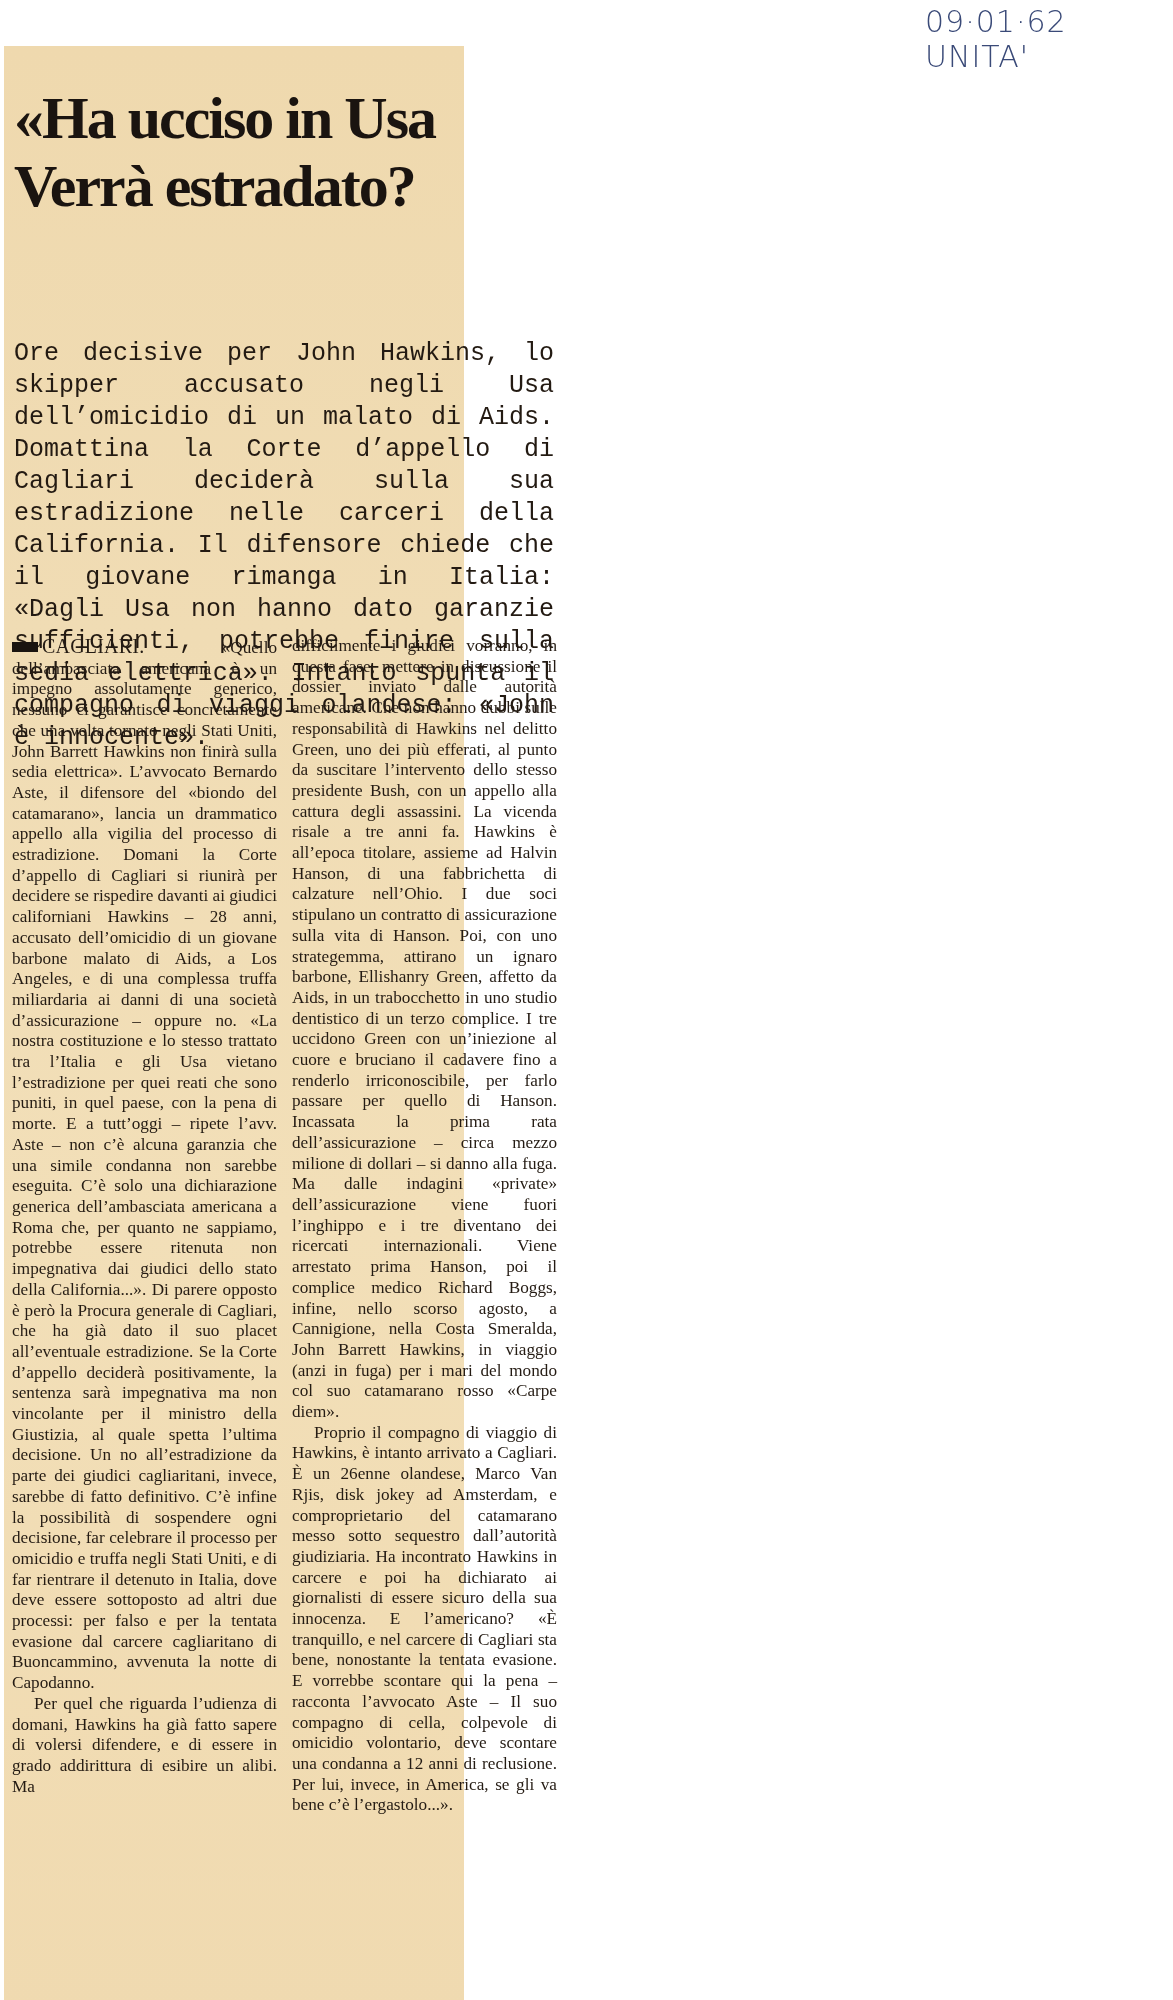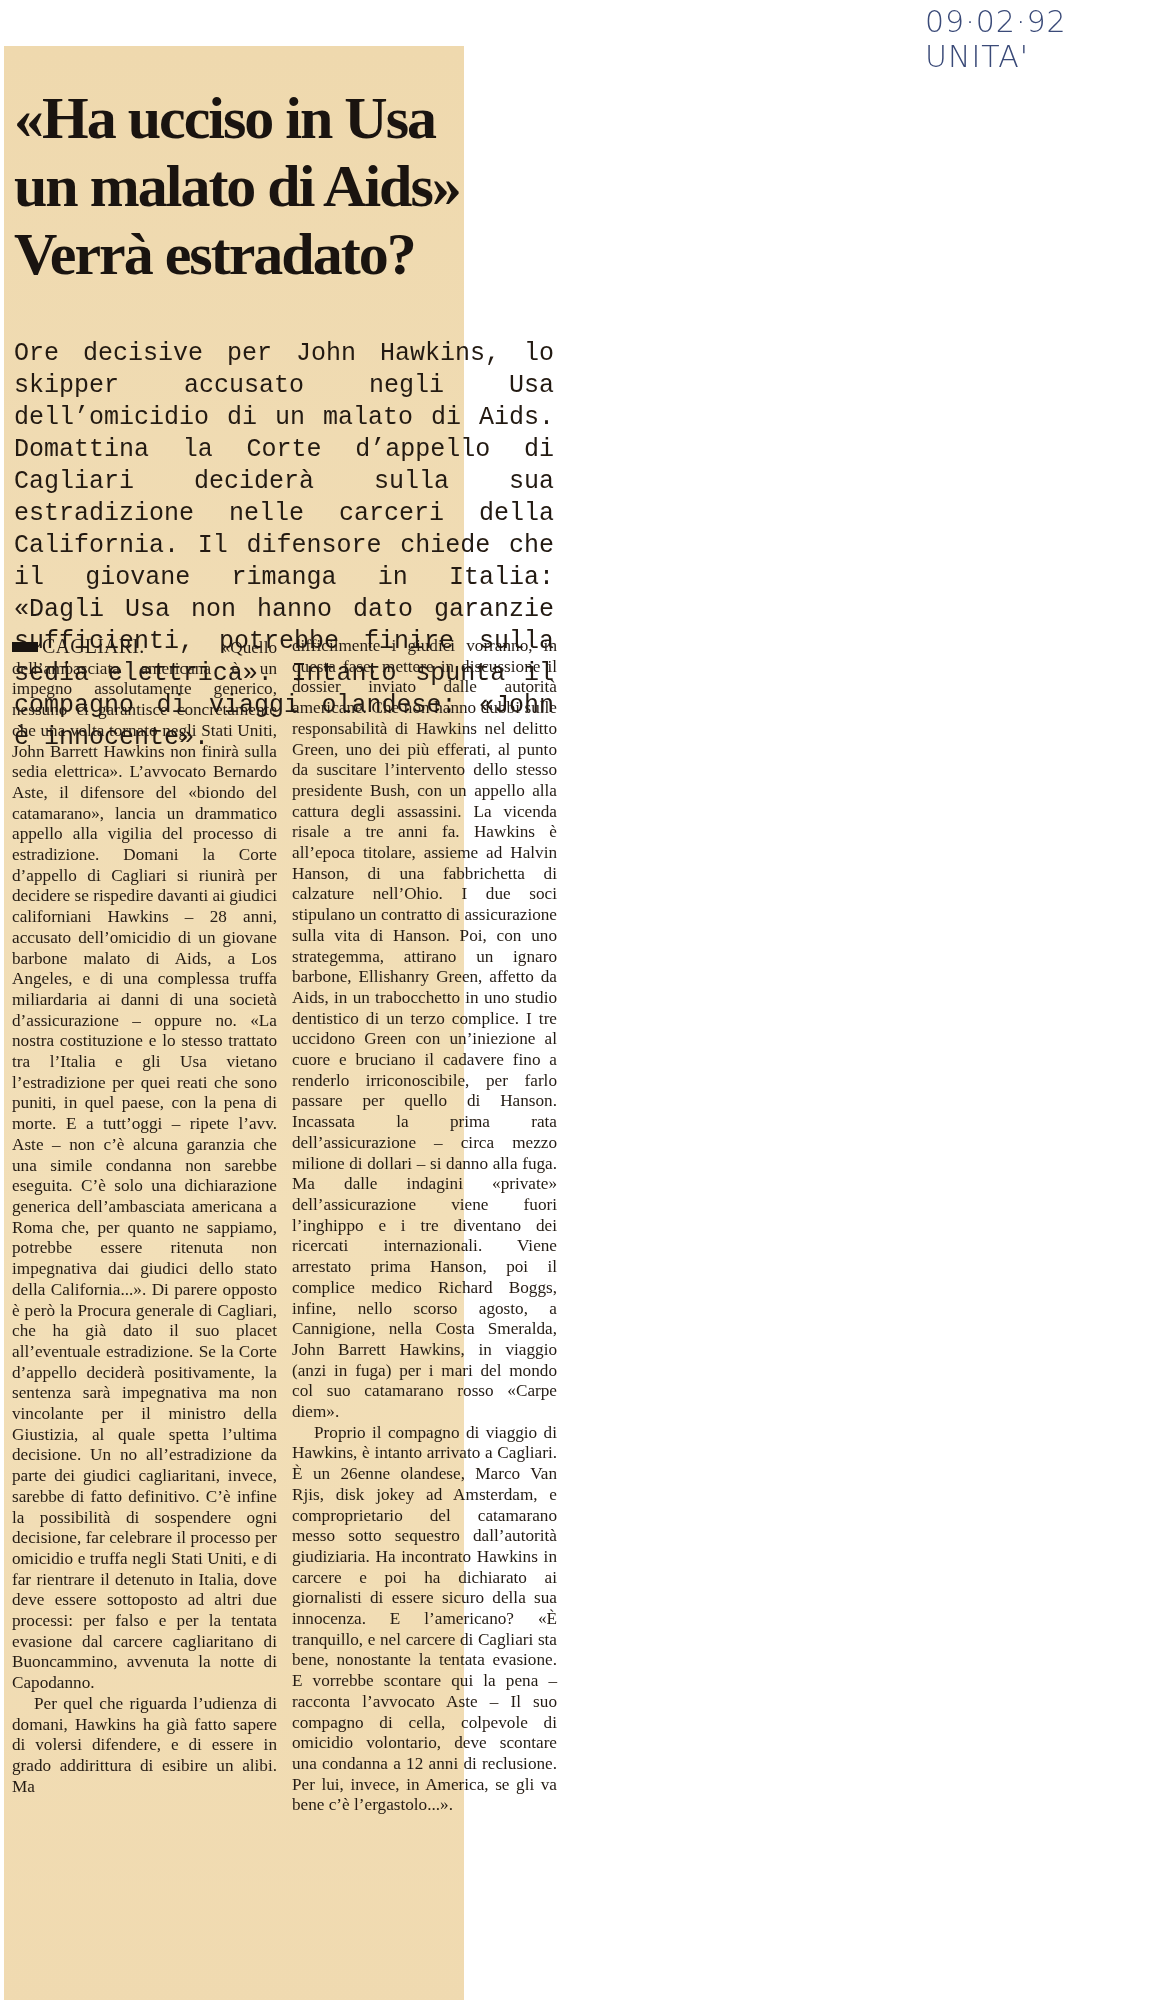--- a/index.html
+++ b/index.html
@@ -110,27 +110,26 @@
     vertical-align: 1px;
   }
   .dateline {
     font-size: 20px;
     letter-spacing: 0.2px;
   }
 </style>
 </head>
 <body>
 
-<div class="annotation">09·02·92 UNITA'</div>
+<div class="annotation">09·01·62 UNITA'</div>
 
 <div class="clipping">
 
   <div class="headline">
     <div>«Ha ucciso in Usa</div>
-    <div>un malato di Aids»</div>
     <div>Verrà estradato?</div>
   </div>
 
   <div class="summary">Ore decisive per John Hawkins, lo skipper accusato negli Usa dell’omicidio di un malato di Aids. Domattina la Corte d’appello di Cagliari deciderà sulla sua estradizione nelle carceri della California. Il difensore chiede che il giovane rimanga in Italia: «Dagli Usa non hanno dato garanzie sufficienti, potrebbe finire sulla sedia elettrica». Intanto spunta il compagno di viaggi olandese: «John è innocente».</div>
 
 
   <div class="columns">
     <div class="col">
       <p><span class="dateline-mark"></span><span class="dateline">CAGLIARI.</span> <span>«Quello dell’ambasciata americana è un impegno assolutamente generico, nessuno ci garantisce concretamente che una volta tornato negli Stati Uniti, John Barrett Hawkins non finirà sulla sedia elettrica». L’avvocato Bernardo Aste, il difensore del «biondo del catamarano», lancia un drammatico appello alla vigilia del processo di estradizione. Domani la Corte d’appello di Cagliari si riunirà per decidere se rispedire davanti ai giudici californiani Hawkins – 28 anni, accusato dell’omicidio di un giovane barbone malato di Aids, a Los Angeles, e di una complessa truffa miliardaria ai danni di una società d’assicurazione – oppure no. «La nostra costituzione e lo stesso trattato tra l’Italia e gli Usa vietano l’estradizione per quei reati che sono puniti, in quel paese, con la pena di morte. E a tutt’oggi – ripete l’avv. Aste – non c’è alcuna garanzia che una simile condanna non sarebbe eseguita. C’è solo una dichiarazione generica dell’ambasciata americana a Roma che, per quanto ne sappiamo, potrebbe essere ritenuta non impegnativa dai giudici dello stato della California...». Di parere opposto è però la Procura generale di Cagliari, che ha già dato il suo placet all’eventuale estradizione. Se la Corte d’appello deciderà positivamente, la sentenza sarà impegnativa ma non vincolante per il ministro della Giustizia, al quale spetta l’ultima decisione. Un no all’estradizione da parte dei giudici cagliaritani, invece, sarebbe di fatto definitivo. C’è infine la possibilità di sospendere ogni decisione, far celebrare il processo per omicidio e truffa negli Stati Uniti, e di far rientrare il detenuto in Italia, dove deve essere sottoposto ad altri due processi: per falso e per la tentata evasione dal carcere cagliaritano di Buoncammino, avvenuta la notte di Capodanno.</span></p>
       <p class="indent">Per quel che riguarda l’udienza di domani, Hawkins ha già fatto sapere di volersi difendere, e di essere in grado addirittura di esibire un alibi. Ma</p>

